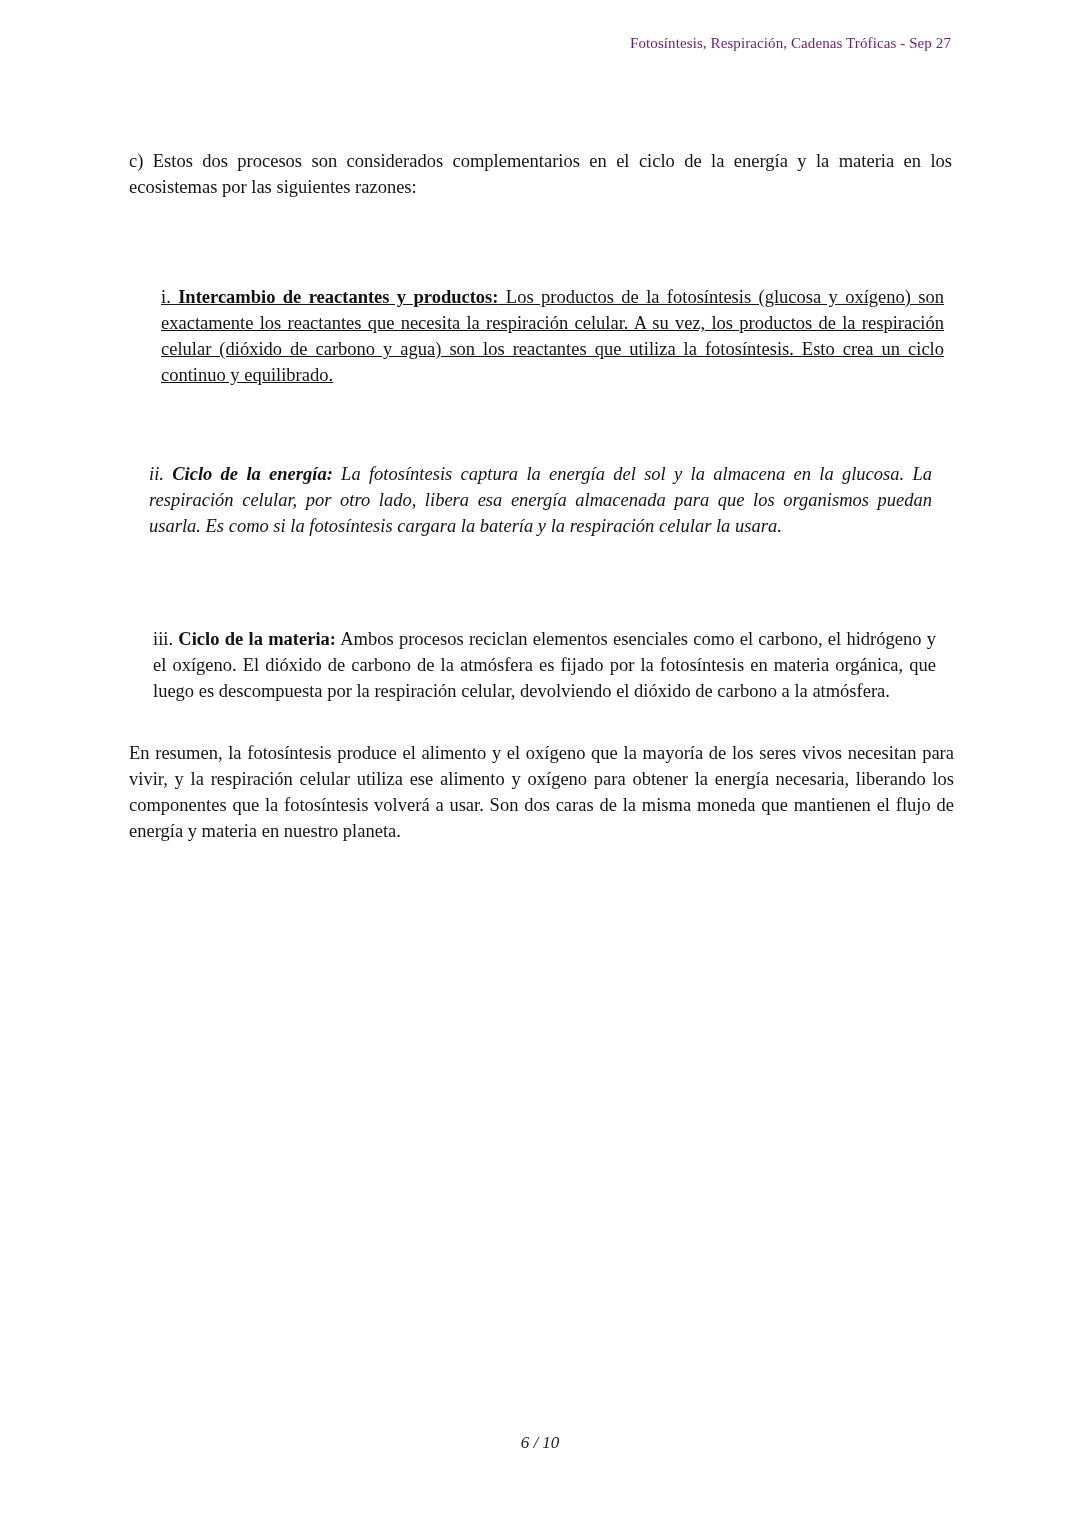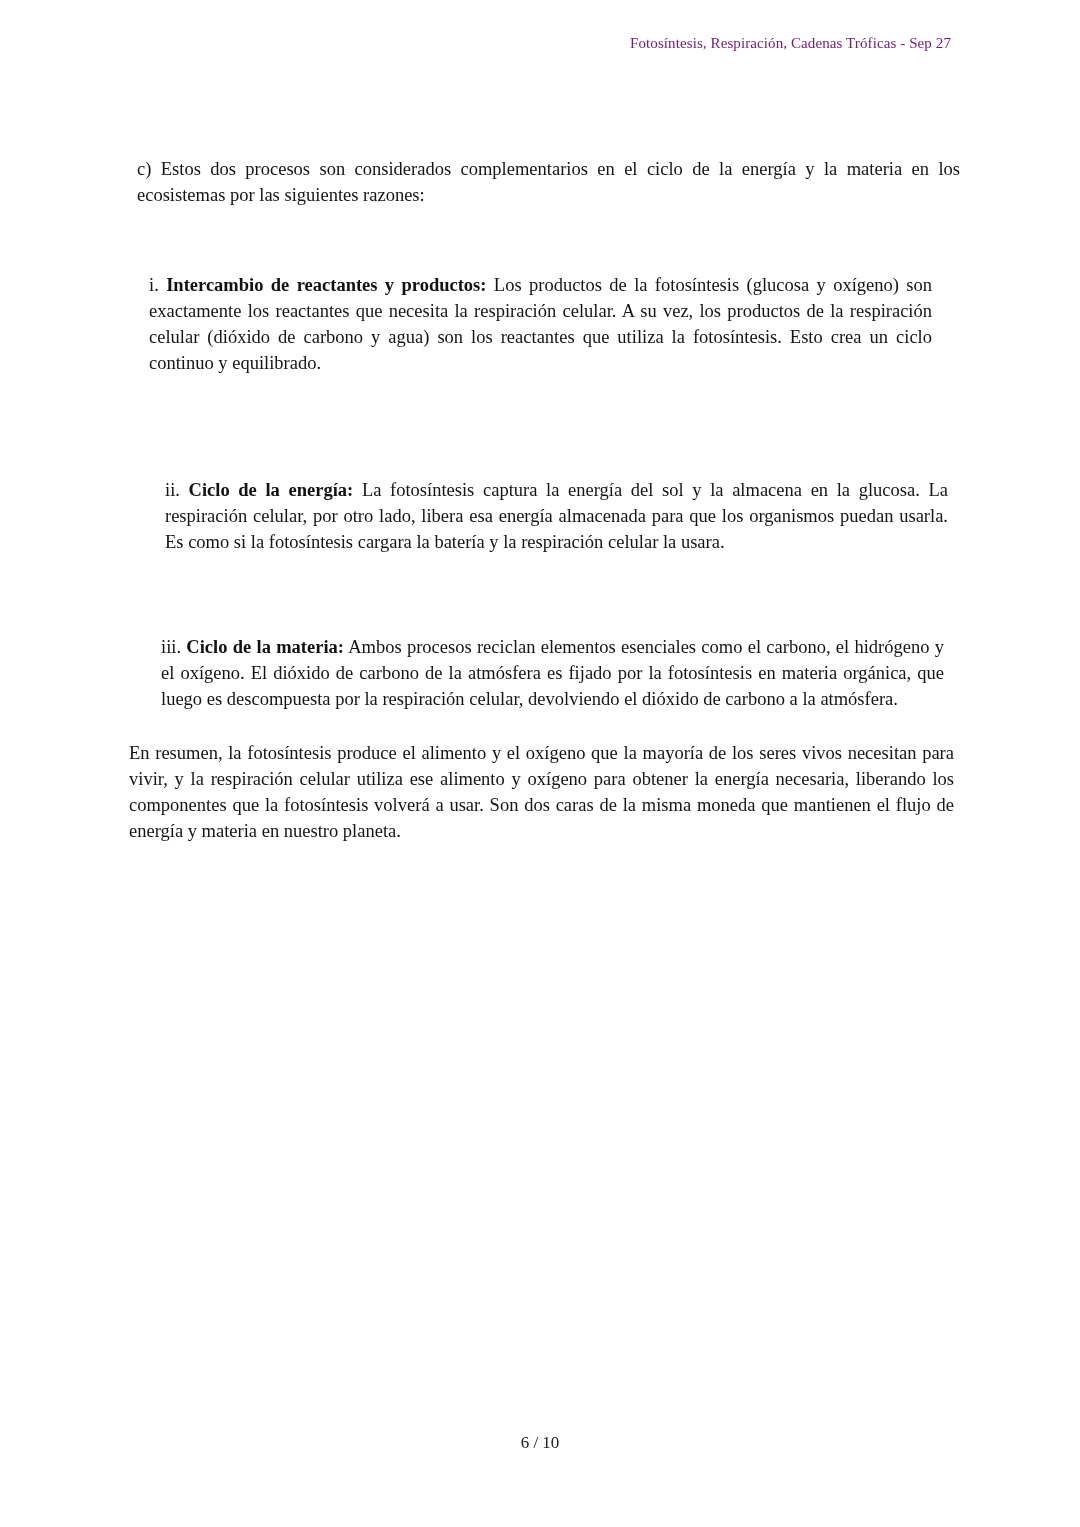--- a/index.html
+++ b/index.html
@@ -52,42 +52,43 @@
       color: #111;
     }
     .footer {
       position: absolute;
       top: 1433px;
       left: 0;
       width: 1080px;
       text-align: center;
       font-size: 17px;
       color: #222;
+      font-style: italic;
     }
   </style>
 </head>
 <body>
 
 <div class="header">Fotosíntesis, Respiración, Cadenas Tróficas - Sep 27</div>
 
-<p class="para intro" style="margin:8px;">c) Estos dos procesos son considerados complementarios en el ciclo de la energía y la materia en los ecosistemas por las siguientes razones:</p>
+<p class="para intro" style="margin:0;">c) Estos dos procesos son considerados complementarios en el ciclo de la energía y la materia en los ecosistemas por las siguientes razones:</p>
 
-<p class="para item item-1" style="margin:0;">
+<p class="para item item-1" style="margin:12px;text-decoration:underline;">
   <span>i.</span>
   <span class="bold">Intercambio de reactantes y productos:</span>
   <span>Los productos de la fotosíntesis (glucosa y oxígeno) son exactamente los reactantes que necesita la respiración celular. A su vez, los productos de la respiración celular (dióxido de carbono y agua) son los reactantes que utiliza la fotosíntesis. Esto crea un ciclo continuo y equilibrado.</span>
 </p>
 
-<p class="para item item-2" style="margin:16px;">
+<p class="para item item-2" style="margin:0;font-style:italic;">
   <span>ii.</span>
   <span class="bold">Ciclo de la energía:</span>
   <span>La fotosíntesis captura la energía del sol y la almacena en la glucosa. La respiración celular, por otro lado, libera esa energía almacenada para que los organismos puedan usarla. Es como si la fotosíntesis cargara la batería y la respiración celular la usara.</span>
 </p>
 
-<p class="para item item-3" style="margin:12px;">
+<p class="para item item-3" style="margin:4px;">
   <span>iii.</span>
   <span class="bold">Ciclo de la materia:</span>
   <span>Ambos procesos reciclan elementos esenciales como el carbono, el hidrógeno y el oxígeno. El dióxido de carbono de la atmósfera es fijado por la fotosíntesis en materia orgánica, que luego es descompuesta por la respiración celular, devolviendo el dióxido de carbono a la atmósfera.</span>
 </p>
 
 <p class="para summary" style="margin:0;">En resumen, la fotosíntesis produce el alimento y el oxígeno que la mayoría de los seres vivos necesitan para vivir, y la respiración celular utiliza ese alimento y oxígeno para obtener la energía necesaria, liberando los componentes que la fotosíntesis volverá a usar. Son dos caras de la misma moneda que mantienen el flujo de energía y materia en nuestro planeta.</p>
 
 <div class="footer">6 / 10</div>
 
 </body></html>

